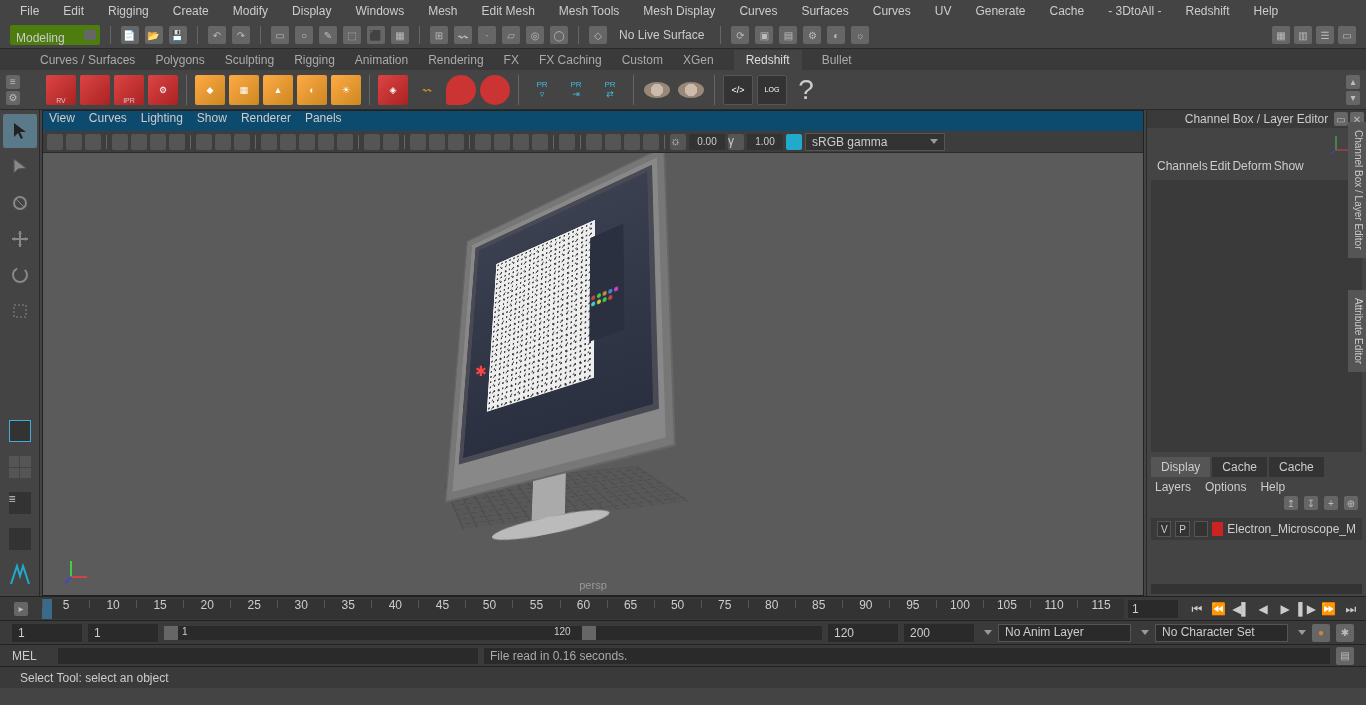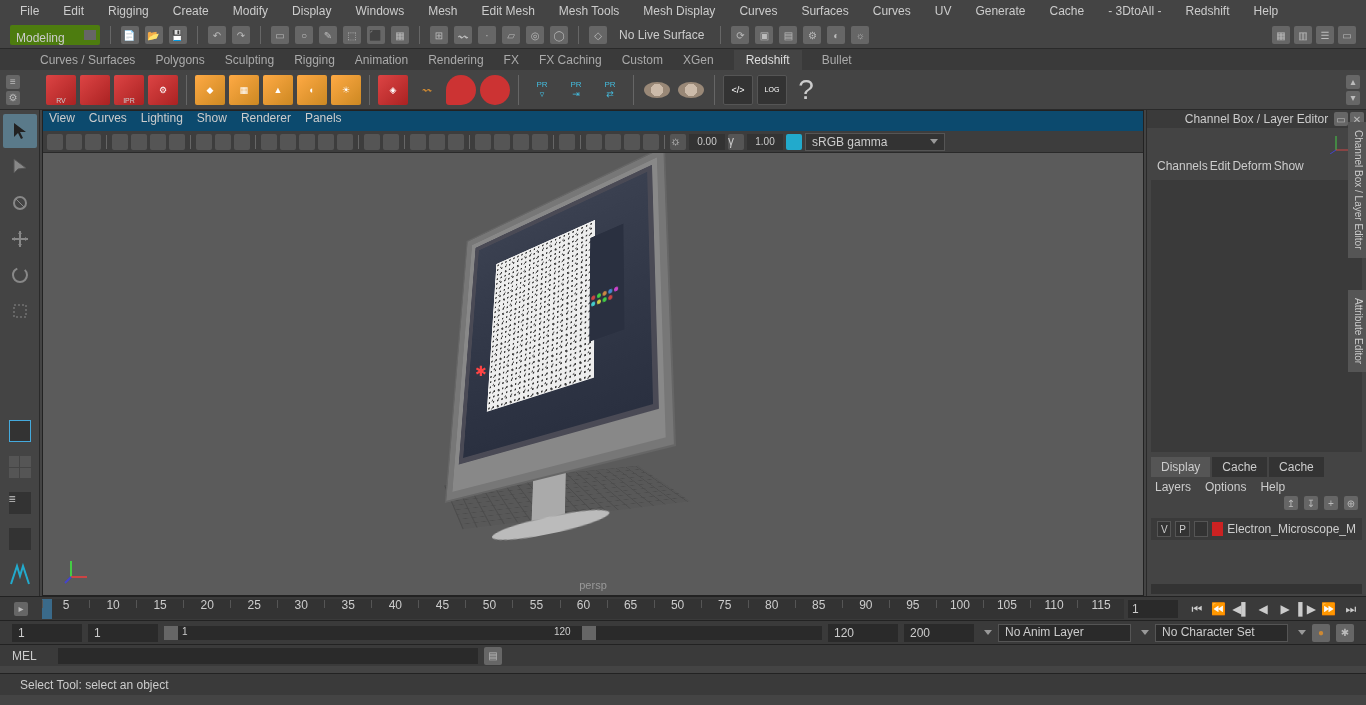--- a/index.html
+++ b/index.html
@@ -83,25 +83,25 @@
 .playback { display: flex; gap: 4px; padding: 0 6px; }
 .pb { width: 18px; height: 16px; display: flex; align-items: center; justify-content: center; cursor: pointer; color: #ccc; }
 .range-row { height: 24px; background: #3a3a3a; display: flex; align-items: center; gap: 6px; padding: 0 12px; border-top: 1px solid #222; }
 .rng { width: 70px; height: 18px; background: #2a2a2a; display: flex; align-items: center; padding: 0 6px; }
 .rng-bar { flex: 1; height: 14px; background: #2a2a2a; position: relative; }
 .rng-handle { position: absolute; left: 0; width: 14px; height: 14px; background: #666; }
 .rng-handle.r { left: 418px; }
 .rng-lbl { position: absolute; left: 18px; top: 0; font-size: 10px; }
 .rng-lblr { position: absolute; left: 390px; top: 0; font-size: 10px; }
 .rng-dd { width: 133px; height: 18px; background: #2a2a2a; display: flex; padding: 0 6px; border: 1px solid #555; }
-.cmdline { height: 22px; background: #3a3a3a; display: flex; align-items: center; padding: 0 12px; gap: 6px; border-top: 1px solid #222; }
+.cmdline { height: 22px; background: #3a3a3a; display: flex; align-items: center; padding: 0 12px; gap: 6px; border-top: 1px solid #222; justify-content: space-between; }
 .cmd-lbl { width: 40px; }
 .cmd-in { width: 420px; height: 16px; background: #2a2a2a; }
 .cmd-out { flex: 1; height: 16px; background: #2a2a2a; display: flex; align-items: center; padding: 0 6px; color: #aaa; }
-.status { height: 22px; background: #3a3a3a; display: flex; align-items: center; padding: 0 20px; color: #999; font-size: 11px; border-top: 1px solid #222; margin-top: 7px; }
+.status { height: 22px; background: #3a3a3a; display: flex; align-items: center; padding: 0 20px; color: #999; font-size: 11px; border-top: 1px solid #222; }
 .tri { width: 0; height: 0; border-left: 4px solid transparent; border-right: 4px solid transparent; border-top: 5px solid #999; display: inline-block; margin-left: 4px; }
 .ws-right { margin-left: auto; display: flex; gap: 4px; }
 svg { display: block; }
 </style>
 </head>
 <body>
 
 <div class="menubar">
   <span class="mi">File</span>
   <span class="mi">Edit</span>
@@ -554,18 +554,19 @@
       <span>No Character Set</span>
     </div>
   <span class="tri"></span>
   <div class="ico" style="color:#c83">●</div>
   <div class="ico">✱</div>
 </div>
 
 <div class="cmdline">
   <span class="cmd-lbl">MEL</span>
   <div class="cmd-in"></div>
+  <div class="cmd-out">File read in  0.16 seconds.</div>
   <div class="ico">▤</div>
 </div>
 
 <div class="status">
   <span>Select Tool: select an object</span>
 </div>
 
 </body></html>

